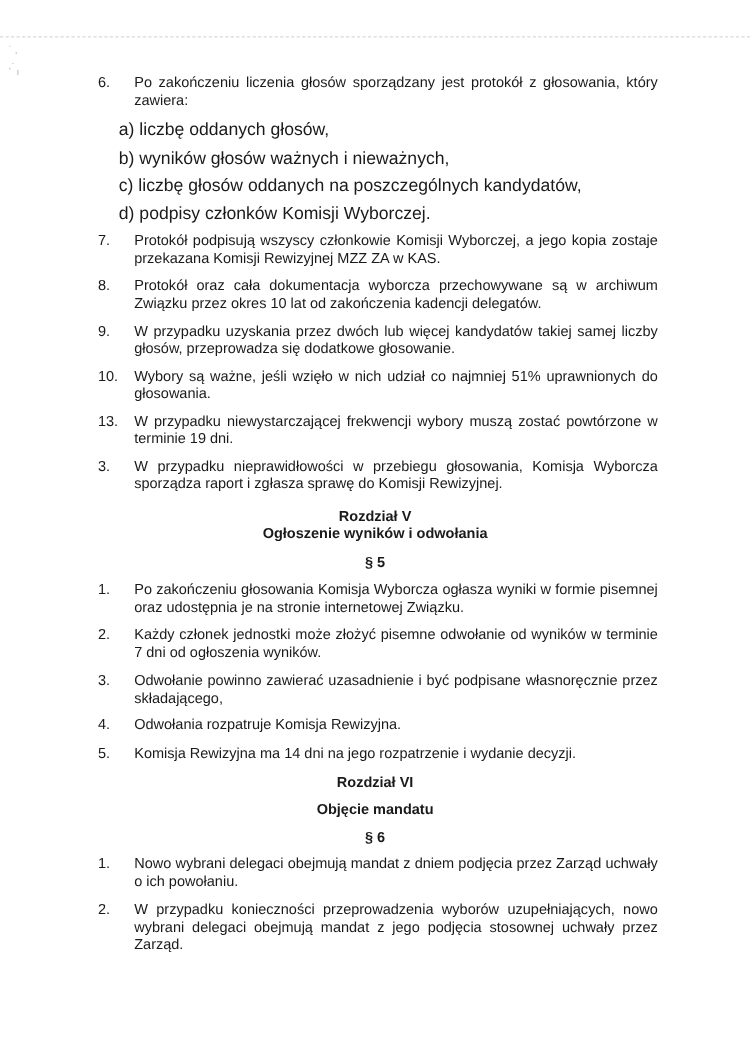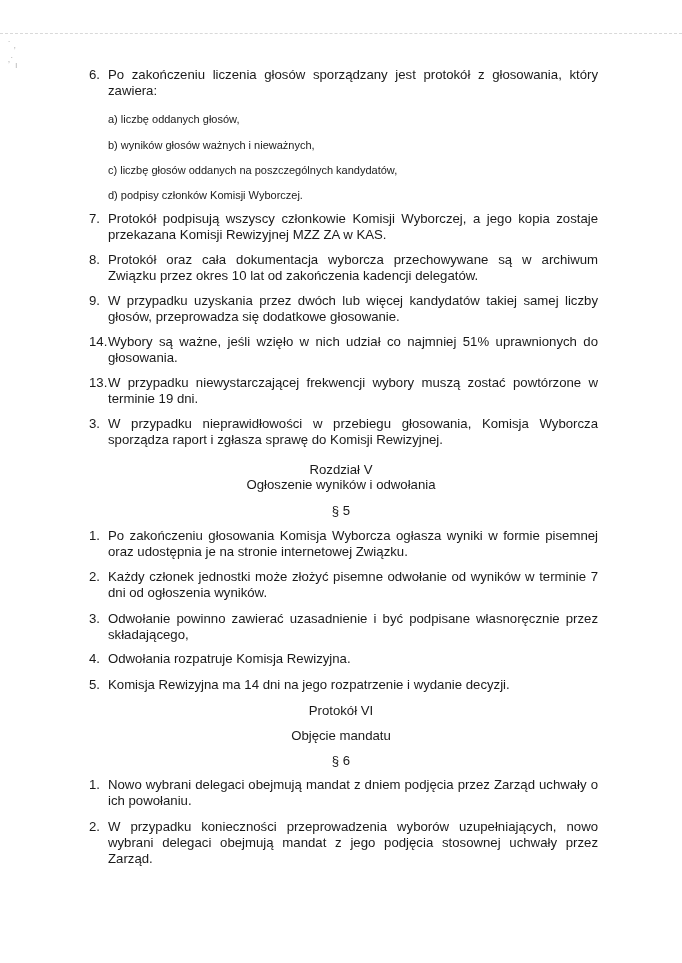--- a/index.html
+++ b/index.html
@@ -49,38 +49,38 @@
     }
     .item .num {
       position: absolute;
       left: 0;
       top: 0;
       width: 20px;
       white-space: nowrap;
     }
     .item .txt {
       display: block;
-      margin-left: 19px;
+      margin-left: 33px;
       text-align: justify;
       text-align-last: left;
     }
     .sub {
       position: absolute;
       left: 108px;
-      font-size: 11px;
+      font-size: 16px;
       line-height: 16px;
       white-space: nowrap;
       text-align: center;
     }
     .heading {
       position: absolute;
       left: 0;
       width: 682px;
       text-align: center;
-      font-weight: normal;
+      font-weight: bold;
       font-size: 13.2px;
       line-height: 16px;
     }
   </style>
 </head>
 <body>
 
 <div class="scan-line"></div>
 <div class="scan-marks">˙ ,<br>&nbsp;.<br>ʼ &nbsp;ı</div>
 
@@ -105,21 +105,21 @@
     <span class="num">8.</span>
     <span class="txt">Protokół oraz cała dokumentacja wyborcza przechowywane są w archiwum Związku przez okres 10 lat od zakończenia kadencji delegatów.</span>
   </div>
 
   <div class="item" style="top:293px">
     <span class="num">9.</span>
     <span class="txt">W przypadku uzyskania przez dwóch lub więcej kandydatów takiej samej liczby głosów, przeprowadza się dodatkowe głosowanie.</span>
   </div>
 
   <div class="item" style="top:334px">
-    <span class="num">14.</span>
+    <span class="num">10.</span>
     <span class="txt">Wybory są ważne, jeśli wzięło w nich udział co najmniej 51% uprawnionych do głosowania.</span>
   </div>
 
   <div class="item" style="top:375px">
     <span class="num">13.</span>
     <span class="txt">W przypadku niewystarczającej frekwencji wybory muszą zostać powtórzone w terminie 19 dni.</span>
   </div>
 
   <div class="item" style="top:416px">
     <span class="num">3.</span>
@@ -144,21 +144,21 @@
   </div>
   <div class="item" style="top:651px">
     <span class="num">4.</span>
     <span class="txt">Odwołania rozpatruje Komisja Rewizyjna.</span>
   </div>
   <div class="item" style="top:677px">
     <span class="num">5.</span>
     <span class="txt">Komisja Rewizyjna ma 14 dni na jego rozpatrzenie i wydanie decyzji.</span>
   </div>
 
-  <div class="heading" style="top:703px">Protokół VI</div>
+  <div class="heading" style="top:703px">Rozdział VI</div>
   <div class="heading" style="top:728px">Objęcie mandatu</div>
   <div class="heading" style="top:753px">§ 6</div>
 
   <div class="item" style="top:777px">
     <span class="num">1.</span>
     <span class="txt">Nowo wybrani delegaci obejmują mandat z dniem podjęcia przez Zarząd uchwały o ich powołaniu.</span>
   </div>
   <div class="item" style="top:819px">
     <span class="num">2.</span>
     <span class="txt">W przypadku konieczności przeprowadzenia wyborów uzupełniających, nowo wybrani delegaci obejmują mandat z jego podjęcia stosownej uchwały przez Zarząd.</span>

